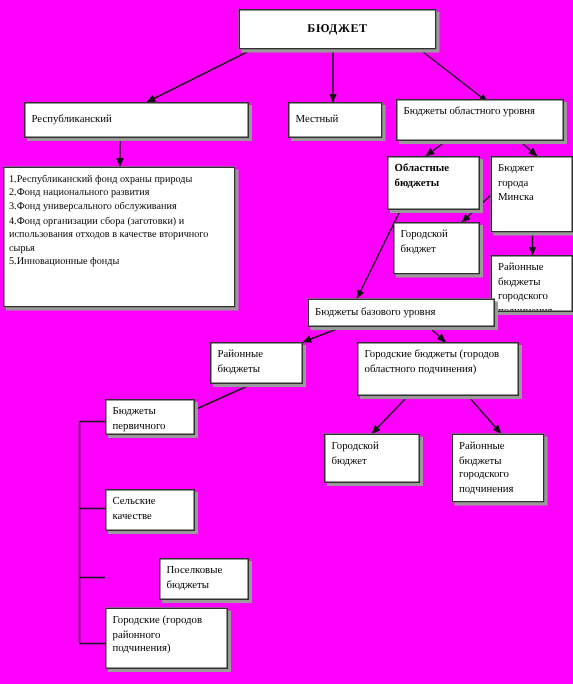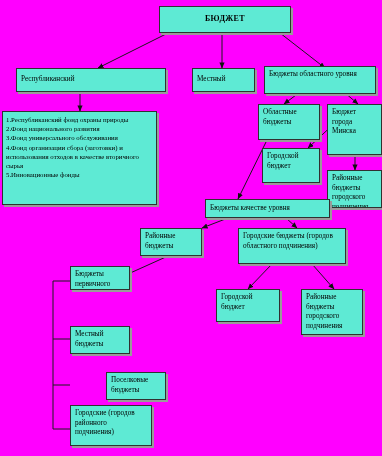--- a/index.html
+++ b/index.html
@@ -6,21 +6,21 @@
   body{
     width:382px;height:456px;
     background:#ff00ff;
     font-family:"Liberation Serif", serif;
     overflow:hidden;
   }
   #diagram{position:relative;width:382px;height:456px;}
   svg.edges{position:absolute;left:0;top:0;width:382px;height:456px;}
   .box{
     position:absolute;
-    background:#5eead4;
+    background:#ffffff;
     border:1px solid #303030;
     box-shadow:2px 2px 0 0 #9a9a9a;
     box-sizing:border-box;
     color:#000;
     font-size:7.2px;
     line-height:1.33;
     padding:3px 4px;
     overflow:hidden;
   }
   .box.center{display:flex;align-items:center;justify-content:center;text-align:center;}
@@ -93,38 +93,38 @@
   </div>
 
   <div class="box list" style="left:2px;top:111px;width:155px;height:94px;">
     <div>1.Республиканский фонд охраны природы</div>
     <div>2.Фонд национального развития</div>
     <div>3.Фонд универсального обслуживания</div>
     <div>4.Фонд организации сбора (заготовки) и использования отходов в качестве вторичного сырья</div>
     <div>5.Инновационные фонды</div>
   </div>
 
-  <div class="box" style="left:258px;top:104px;width:62px;height:36px;">
+  <div class="box" style="left:258px;top:104px;width:62px;height:36px;font-weight:bold;">
     <span>Областные бюджеты</span>
   </div>
 
   <div class="box" style="left:327px;top:104px;width:55px;height:51px;">
     <span>Бюджет города Минска</span>
   </div>
 
   <div class="box" style="left:262px;top:148px;width:58px;height:35px;">
     <span>Городской бюджет</span>
   </div>
 
   <div class="box clip" style="left:327px;top:170px;width:55px;height:38px;">
     <span>Районные бюджеты городского подчинения</span>
   </div>
 
   <div class="box vcenter" style="left:205px;top:199px;width:125px;height:19px;">
-    <span>Бюджеты качестве уровня</span>
+    <span>Бюджеты базового уровня</span>
   </div>
 
   <div class="box" style="left:140px;top:228px;width:62px;height:28px;">
     <span>Районные бюджеты</span>
   </div>
 
   <div class="box" style="left:238px;top:228px;width:108px;height:36px;">
     <span>Городские бюджеты (городов областного подчинения)</span>
   </div>
 
@@ -134,21 +134,21 @@
 
   <div class="box" style="left:301px;top:289px;width:62px;height:46px;">
     <span>Районные бюджеты городского подчинения</span>
   </div>
 
   <div class="box" style="left:70px;top:266px;width:60px;height:24px;">
     <span>Бюджеты первичного уровня</span>
   </div>
 
   <div class="box" style="left:70px;top:326px;width:60px;height:28px;">
-    <span>Местный бюджеты</span>
+    <span>Сельские качестве</span>
   </div>
 
   <div class="box" style="left:70px;top:372px;width:60px;height:28px;margin-left:36px;">
     <span>Поселковые бюджеты</span>
   </div>
 
   <div class="box" style="left:70px;top:405px;width:82px;height:41px;">
     <span>Городские (городов районного подчинения)</span>
   </div>
 

